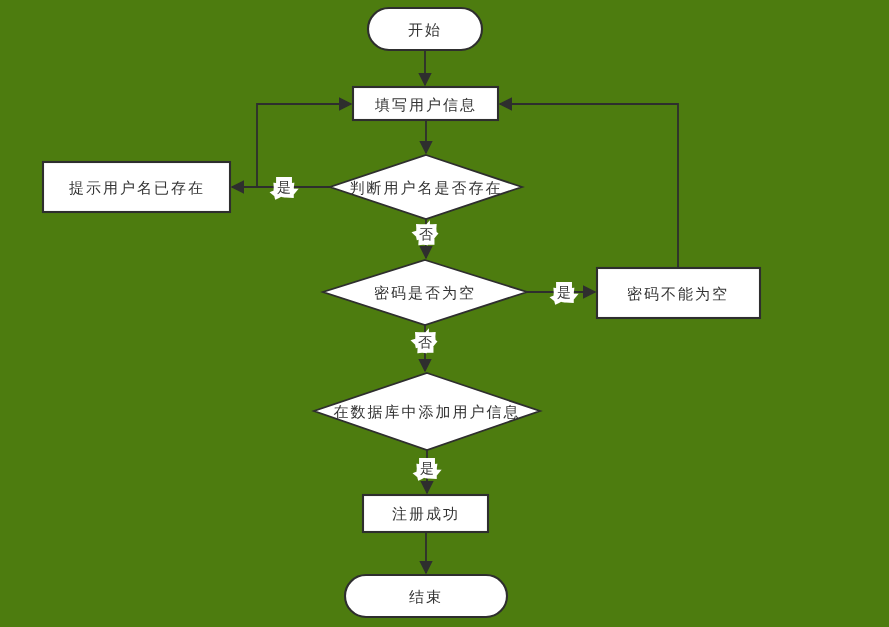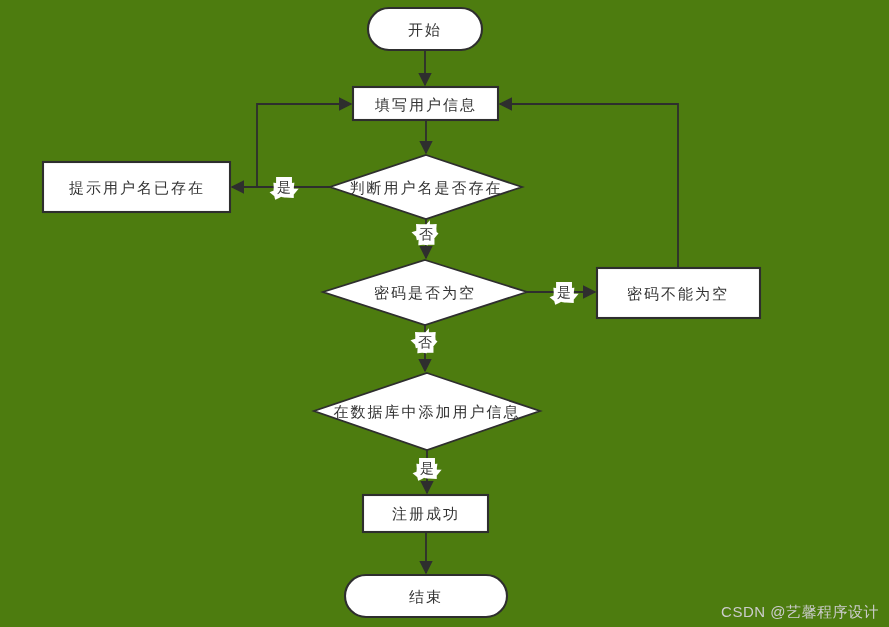--- a/index.html
+++ b/index.html
@@ -98,14 +98,13 @@
     <text class="node-label" x="426" y="515">注册成功</text>
     <text class="node-label" x="426" y="598">结束</text>
 
     <text class="edge-label" x="284" y="188">是</text>
     <text class="edge-label" x="426" y="235">否</text>
     <text class="edge-label" x="564" y="293">是</text>
     <text class="edge-label" x="425" y="343">否</text>
     <text class="edge-label" x="427" y="469">是</text>
   </svg>
 
-  <div class="watermark">CSDN @艺馨程序设计</div>
 </div>
 
 </body></html>

